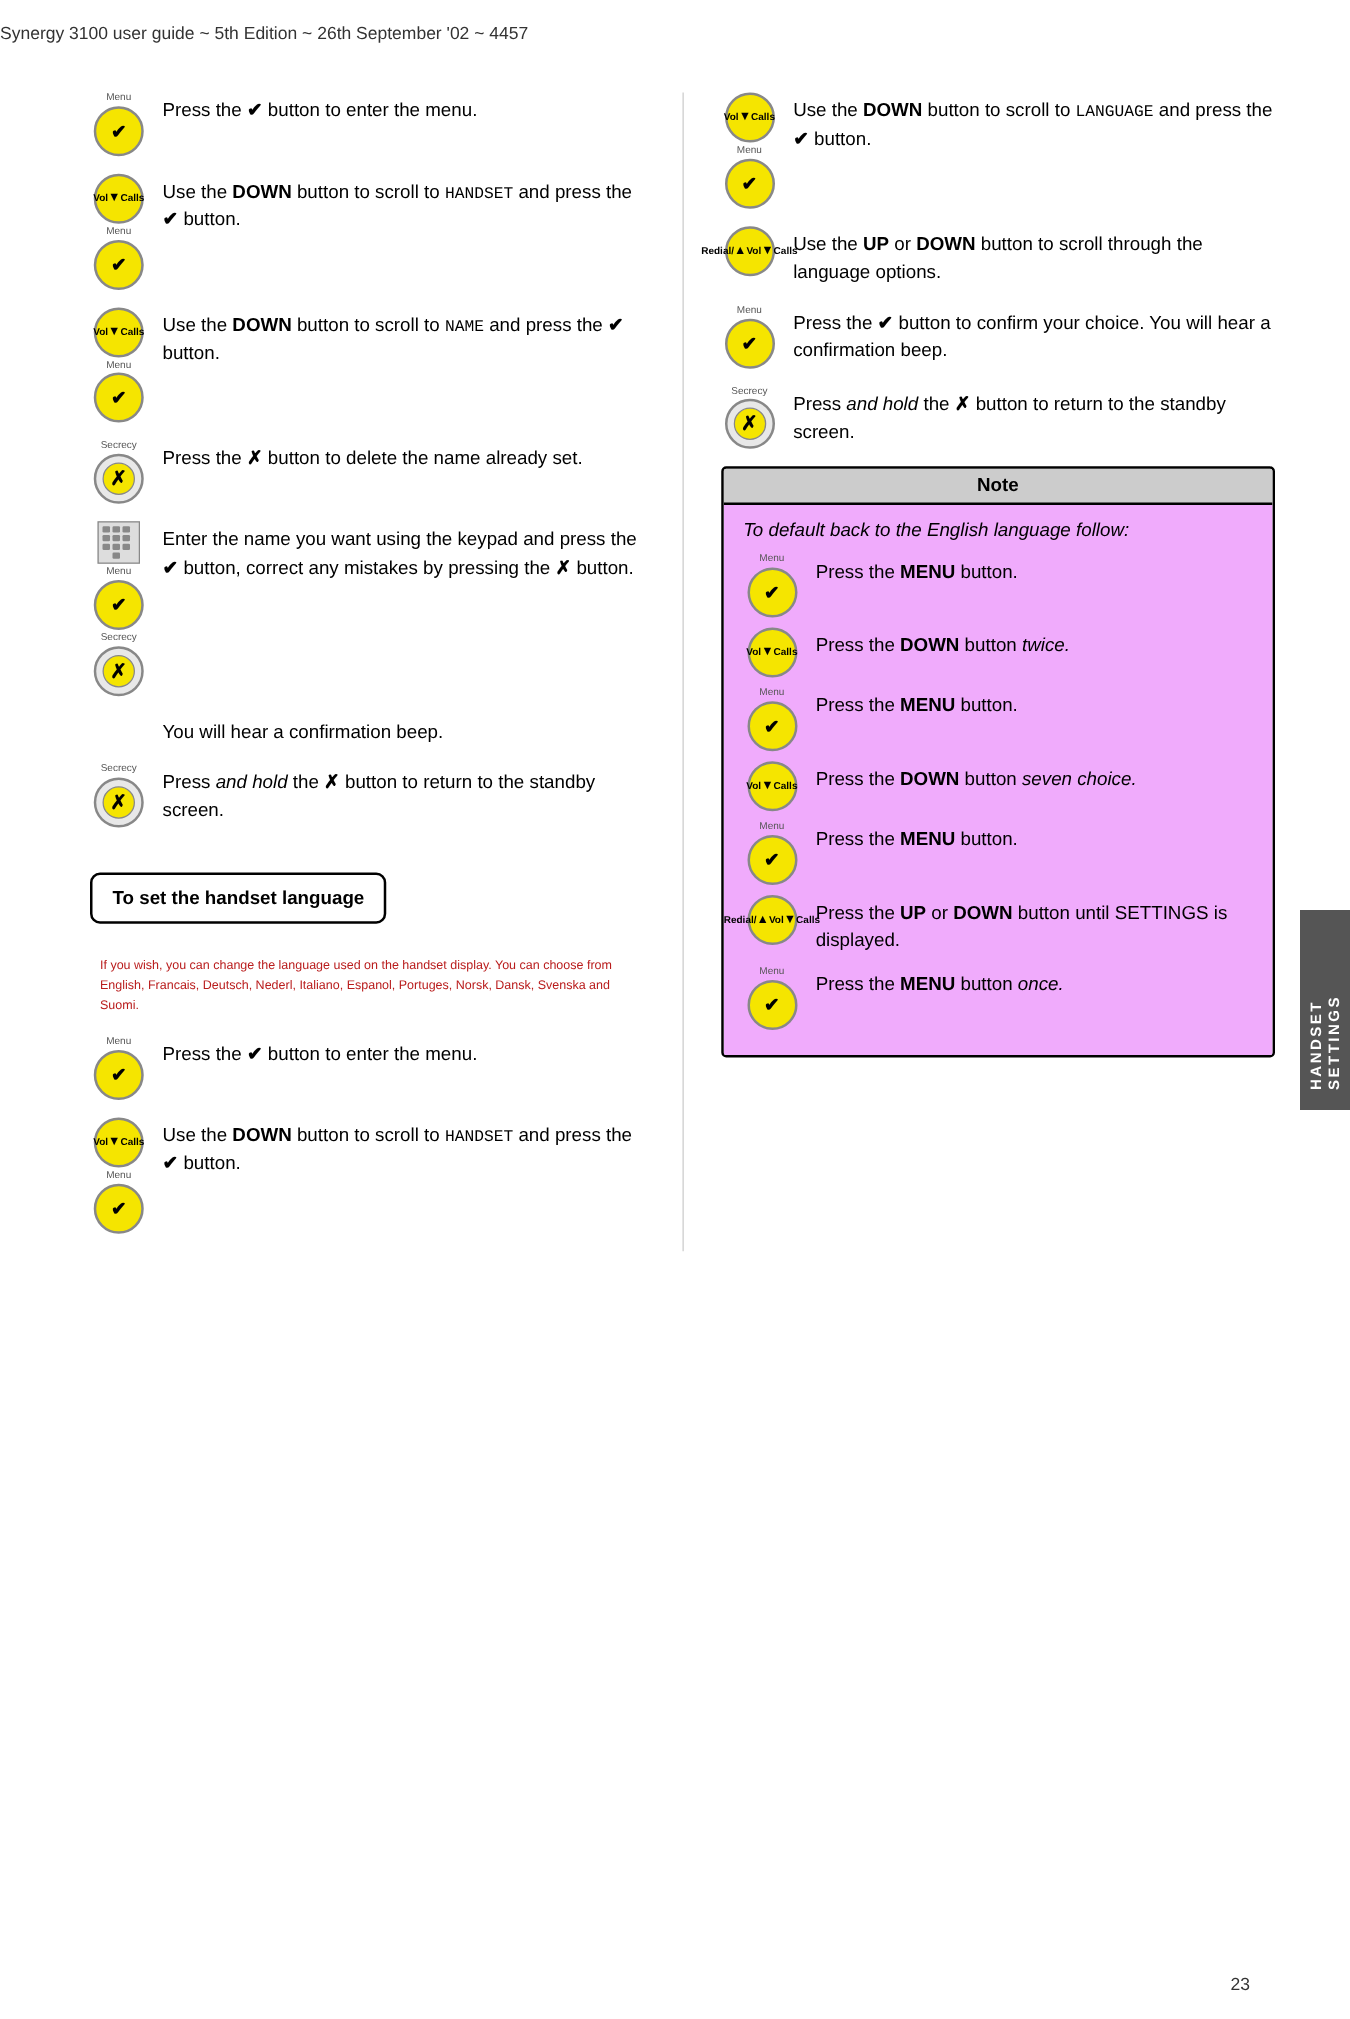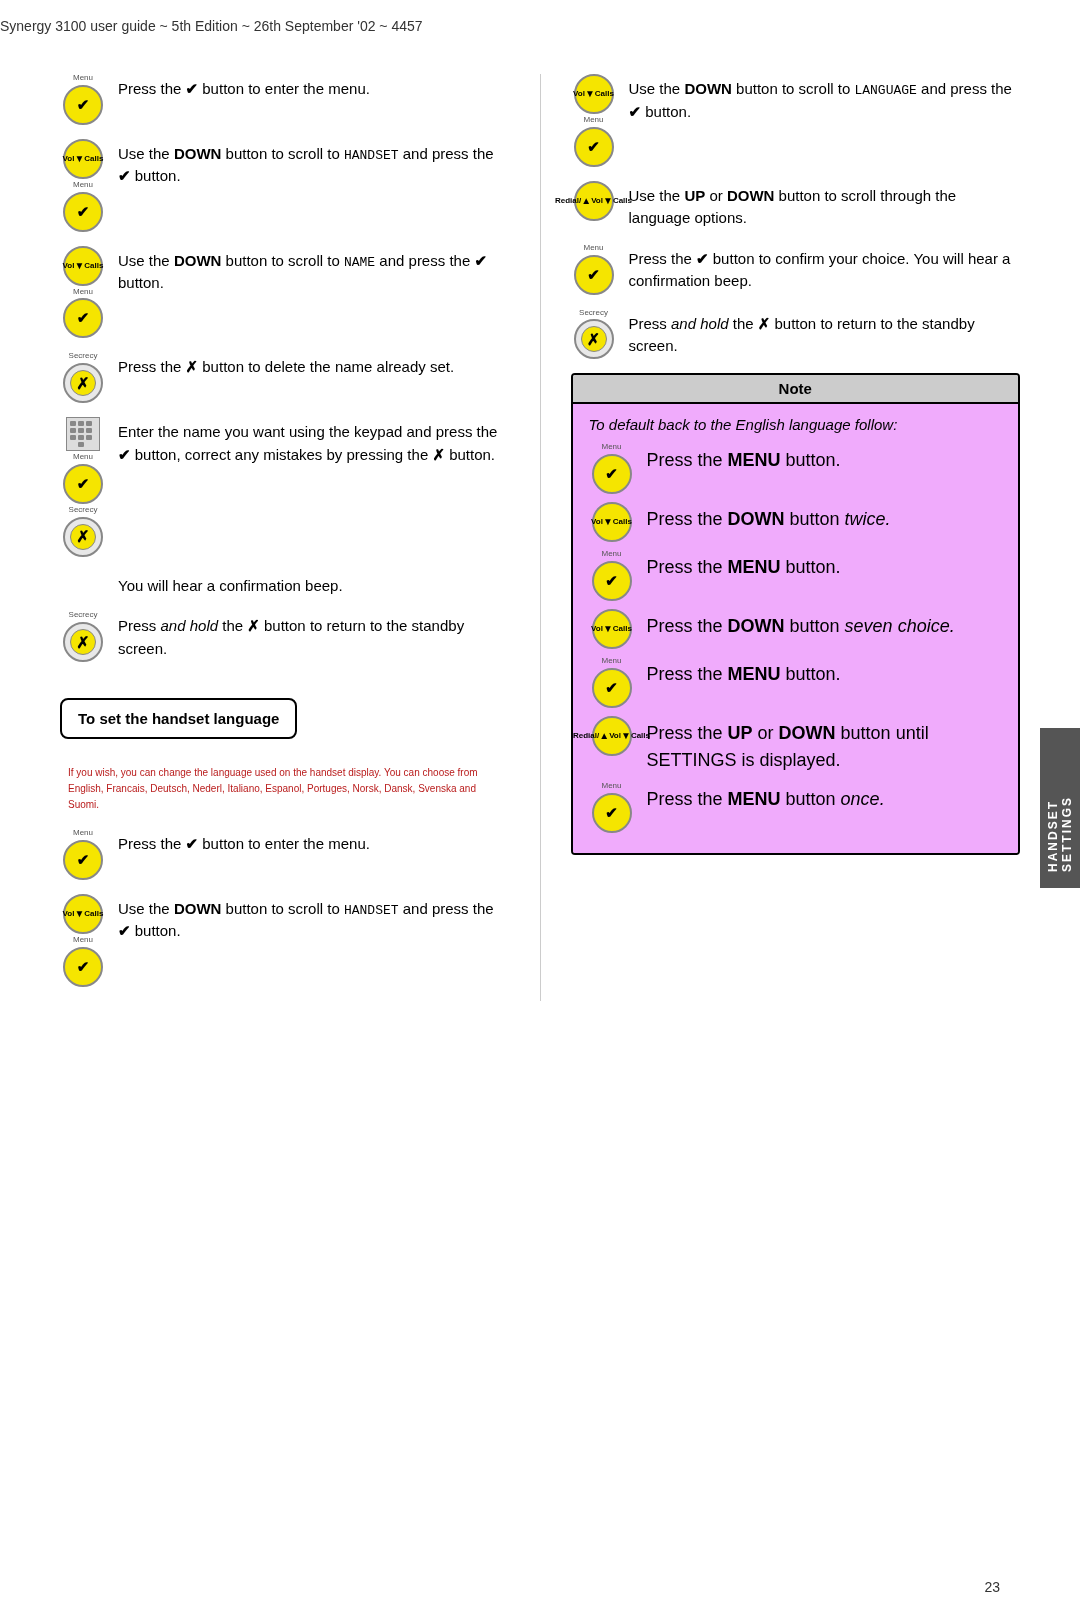--- a/index.html
+++ b/index.html
@@ -16,20 +16,21 @@
       text-align: left;
       padding: 18px 0 10px 0;
       font-size: 14px;
       color: #333;
     }
     .page-content {
       display: flex;
       flex-direction: row;
       padding: 30px 60px 30px 60px;
       gap: 0;
+      margin-left: 12px;
     }
     .left-col {
       flex: 1;
       padding-right: 30px;
     }
     .right-col {
       flex: 1;
       padding-left: 30px;
       border-left: 1px solid #ccc;
     }
@@ -139,21 +140,21 @@
     }
     .note-step-row {
       display: flex;
       flex-direction: row;
       align-items: flex-start;
       margin: 8px 0;
       gap: 12px;
     }
     .note-step-text {
       flex: 1;
-      font-size: 18px;
+      font-size: 15px;
       line-height: 1.5;
       padding-top: 4px;
     }
     .side-tab {
       position: absolute;
       right: 0;
       top: 50%;
       transform: translateY(-50%);
       background: #555;
       color: #fff;

